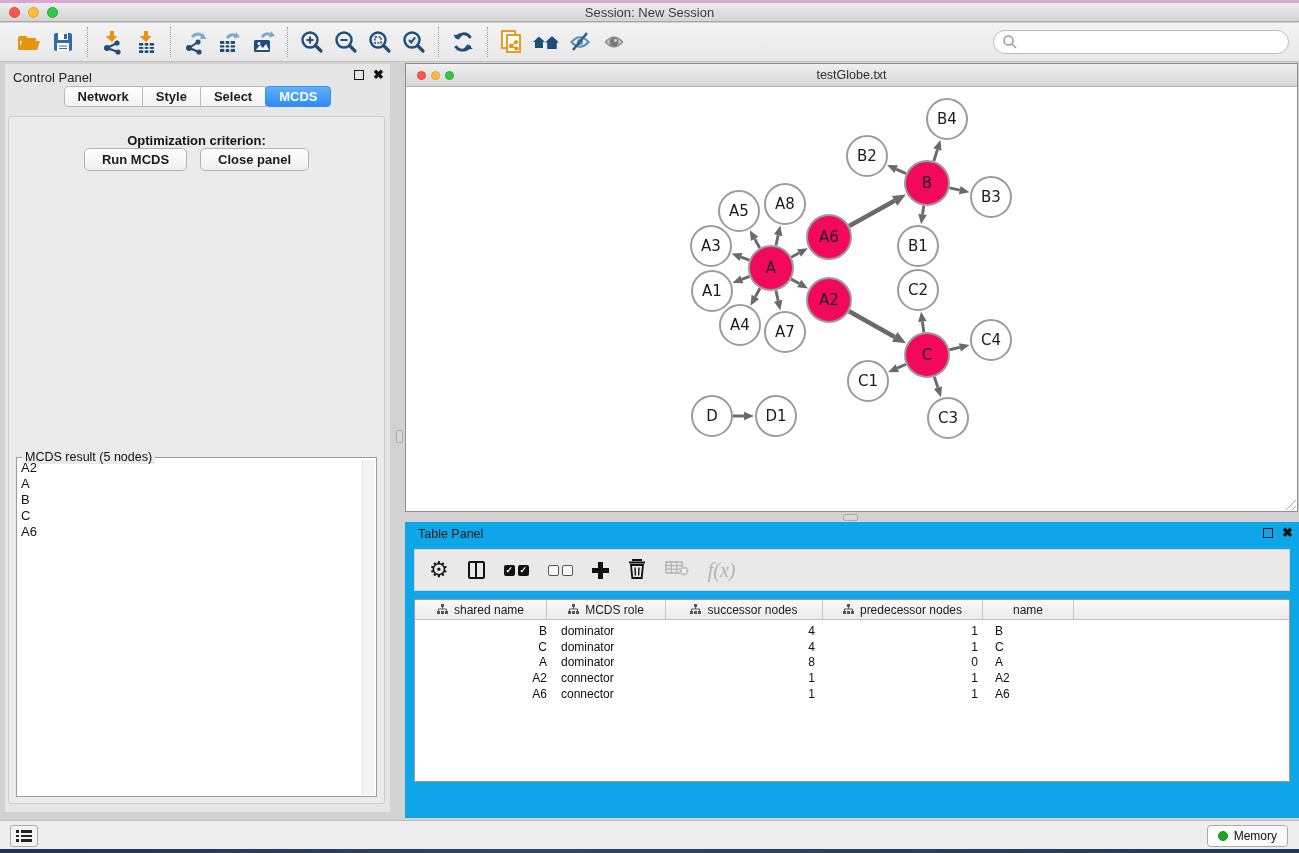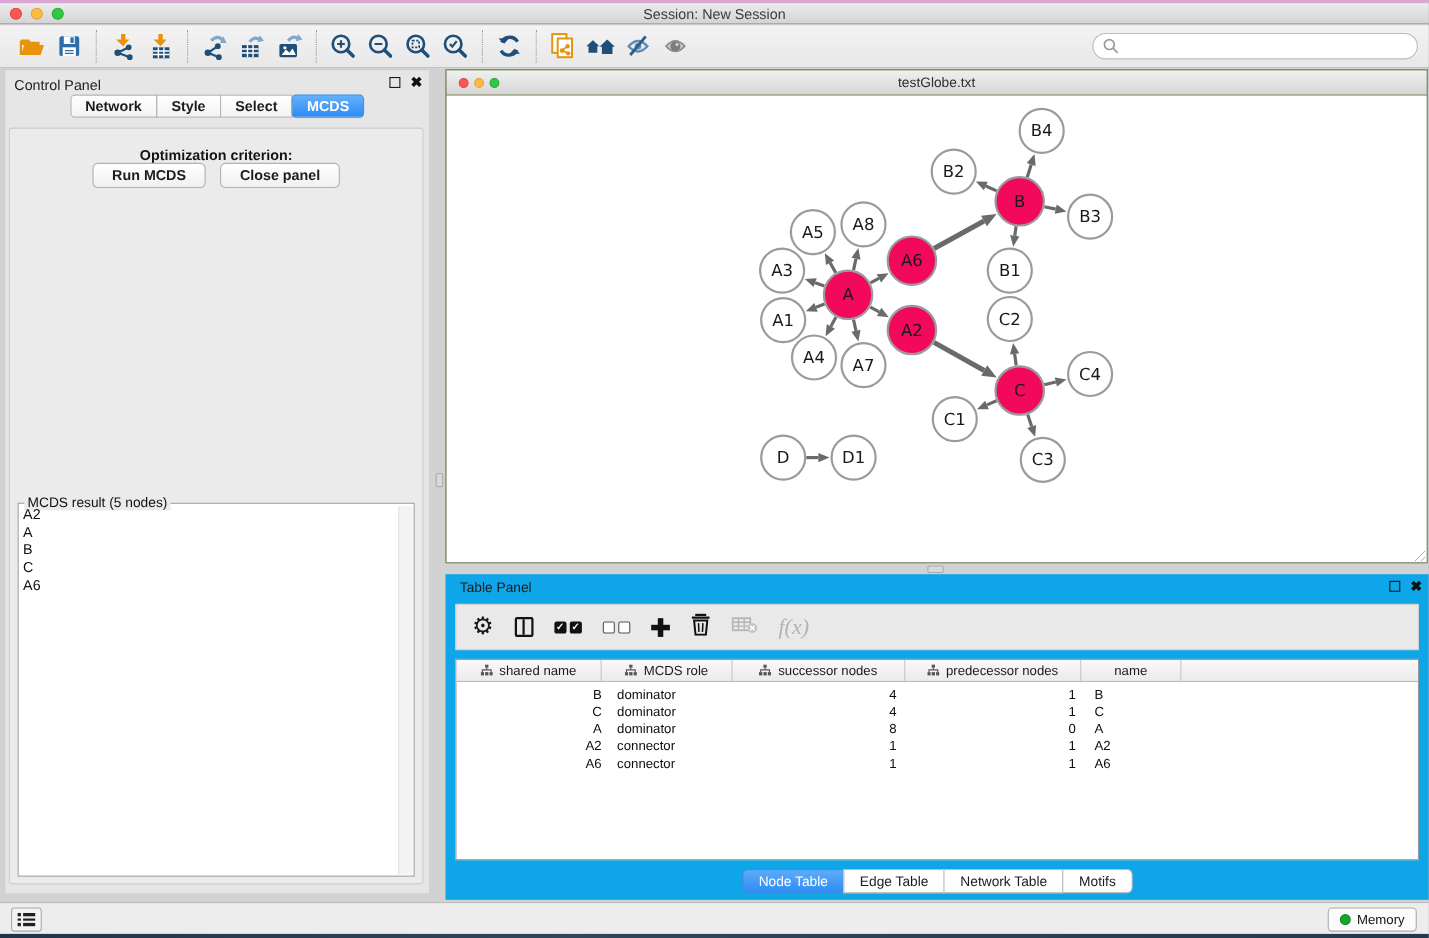--- a/index.html
+++ b/index.html
@@ -66,21 +66,21 @@
     border:1px solid #9e9e9e; background:#fff; }
   .result-legend { position:absolute; left:5px; top:-8px; background:#ebebeb; padding:0 3px;
     font-size:12.5px; color:#111; }
   .result-list { position:absolute; left:1px; top:2px; bottom:1px; right:15px; overflow:hidden; }
   .result-item { font-size:13px; color:#111; line-height:16px; padding-left:3px; }
   .result-scroll { position:absolute; right:1px; top:2px; bottom:1px; width:13px;
     background:#f4f4f4; border-left:1px solid #e2e2e2; }
 
   
   .net-window { position:absolute; left:405px; top:1px; width:893px; height:449px;
-    background:#4d7c0f; border:1px solid #8e8e8e; }
+    background:#fca5a5; border:1px solid #8e8e8e; }
   .net-titlebar { position:relative; height:23px; background:linear-gradient(#f0f0f0,#d6d6d6);
     border-bottom:1px solid #b2b2b2; }
   .net-titlebar .lights { left:11px; top:7px; gap:5px; }
   .net-titlebar .light { width:9px; height:9px; }
   .net-title { text-align:center; line-height:23px; font-size:12.5px; color:#2e2e2e; }
   .net-canvas { position:relative; width:891px; height:424px; background:#fff; }
   .net-grip { position:absolute; right:1px; bottom:1px; width:13px; height:13px;
     background:repeating-linear-gradient(135deg, transparent 0 3px, #adadad 3px 4px);
     clip-path:polygon(100% 0, 100% 100%, 0 100%); }
 
@@ -579,26 +579,20 @@
           <div class="trow">
             <div class="td c0">A6</div>
               <div class="td c1">connector</div>
               <div class="td c2">1</div>
               <div class="td c3">1</div>
               <div class="td c4">A6</div>
           </div>
         </div>
       </div>
 
-      <div class="tp-tabs">
-        <div class="tp-tab active">Node Table</div>
-        <div class="tp-tab">Edge Table</div>
-        <div class="tp-tab">Network Table</div>
-        <div class="tp-tab">Motifs</div>
-      </div>
     </div>
   </div>
 
   <div class="statusbar">
     <div class="list-btn">
       <div class="list-row">
           <div class="list-dot"></div>
           <div class="list-bar"></div>
         </div>
       <div class="list-row">

